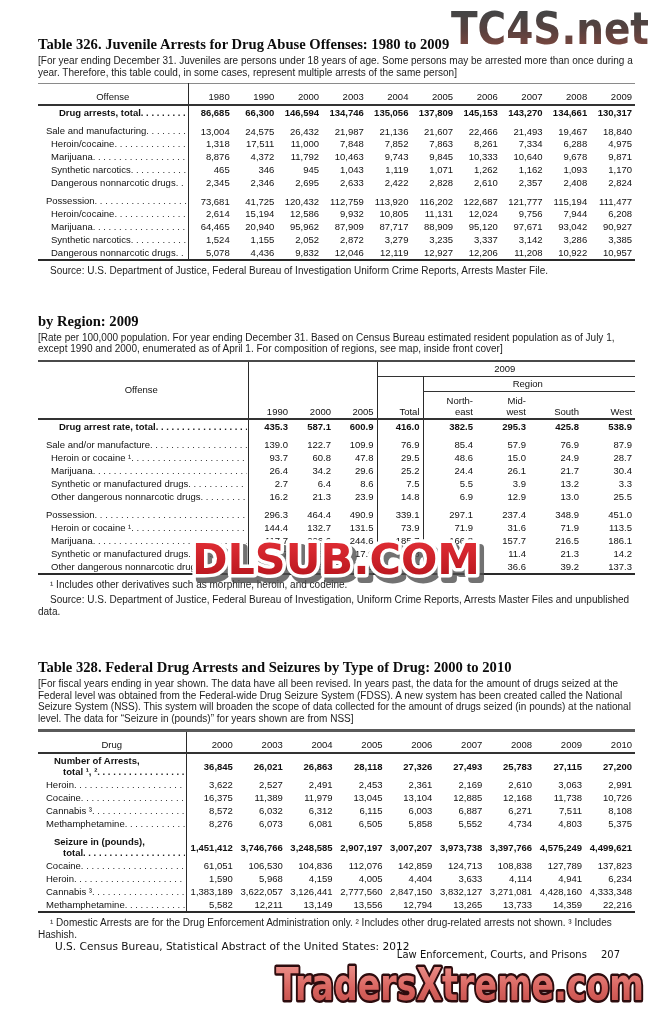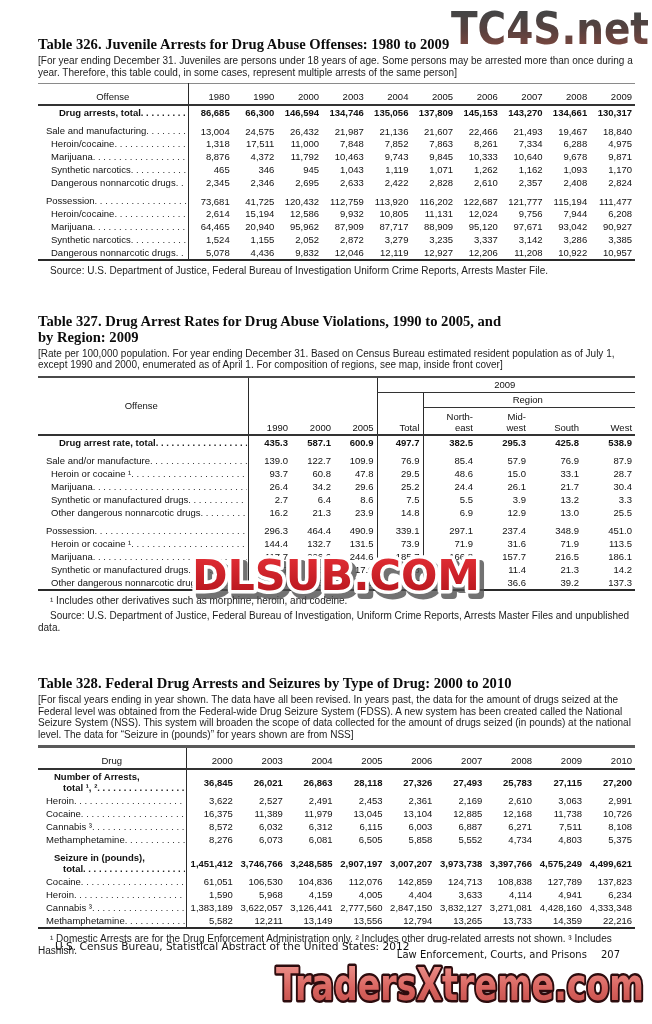--- a/index.html
+++ b/index.html
@@ -326,21 +326,20 @@
               <td class="num">10,922</td>
               <td class="num">10,957</td>
             </tr>
           </tbody>
       </table>
       <p class="source">Source: U.S. Department of Justice, Federal Bureau of Investigation Uniform Crime Reports, Arrests Master File.</p>
     </section>
 
     <section class="sec327">
       <h2 class="tbl-title">
-        <span>Table 327. Drug Arrest Rates for Drug Abuse Violations, 1990 to 2005, and</span>
         <span>by Region: 2009</span>
       </h2>
       <p class="note">[Rate per 100,000 population. For year ending December 31. Based on Census Bureau estimated resident population as of July 1, except 1990 and 2000, enumerated as of April 1. For composition of regions, see map, inside front cover]</p>
       <div class="t327wrap">
         <table id="tbl327">
           <colgroup>
             <col style="width:210px">
             <col style="width:43px">
               <col style="width:43px">
               <col style="width:43px">
@@ -382,21 +381,21 @@
               <tr class="bold">
                 <td class="stub ind2">
                   <div class="lead">
                     <span class="lb">Drug arrest rate, total</span>
                     <span class="dots"></span>
                   </div>
                 </td>
                 <td class="num">435.3</td>
                 <td class="num">587.1</td>
                 <td class="num">600.9</td>
-                <td class="num vr">497.7</td>
+                <td class="num vr">416.0</td>
                 <td class="num vr">382.5</td>
                 <td class="num">295.3</td>
                 <td class="num">425.8</td>
                 <td class="num">538.9</td>
               </tr>
               <tr class="gap ">
                 <td class="stub ind0">
                   <div class="lead">
                     <span class="lb">Sale and/or manufacture</span>
                     <span class="dots"></span>
@@ -417,21 +416,21 @@
                     <span class="lb">Heroin or cocaine ¹</span>
                     <span class="dots"></span>
                   </div>
                 </td>
                 <td class="num">93.7</td>
                 <td class="num">60.8</td>
                 <td class="num">47.8</td>
                 <td class="num vr">29.5</td>
                 <td class="num vr">48.6</td>
                 <td class="num">15.0</td>
-                <td class="num">33.1</td>
+                <td class="num">24.9</td>
                 <td class="num">28.7</td>
               </tr>
               <tr class="">
                 <td class="stub ind1">
                   <div class="lead">
                     <span class="lb">Marijuana</span>
                     <span class="dots"></span>
                   </div>
                 </td>
                 <td class="num">26.4</td>

